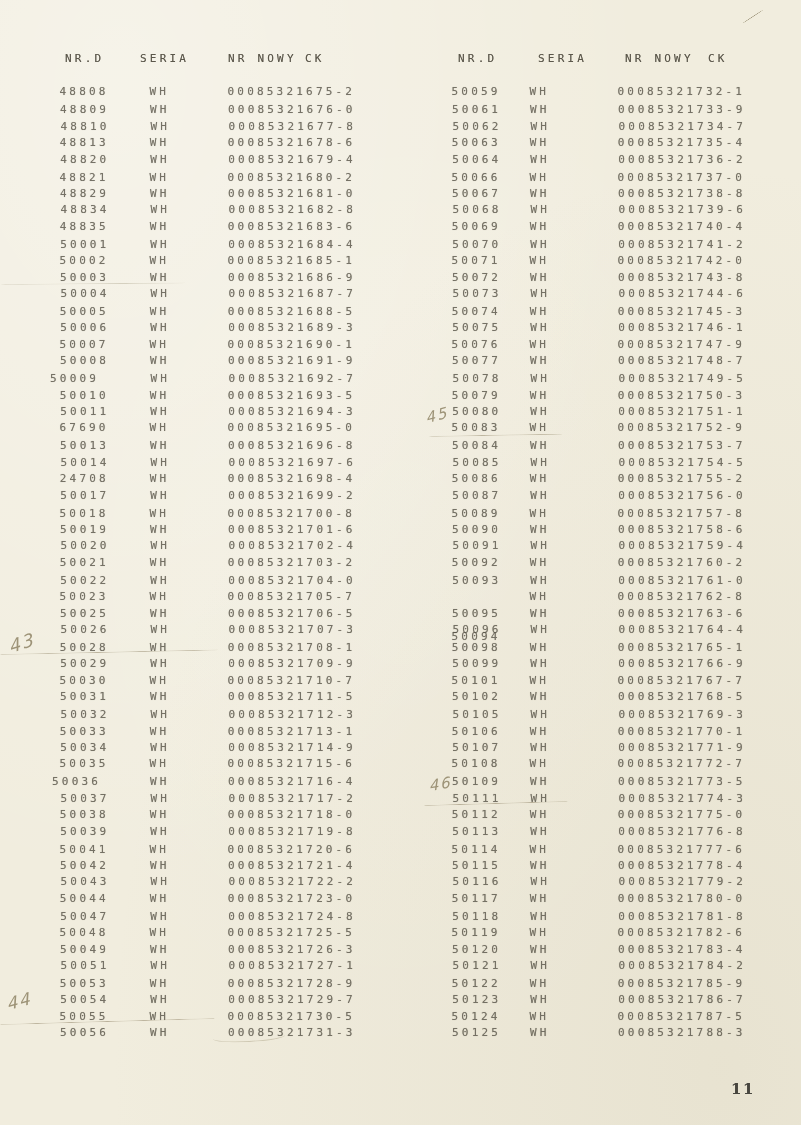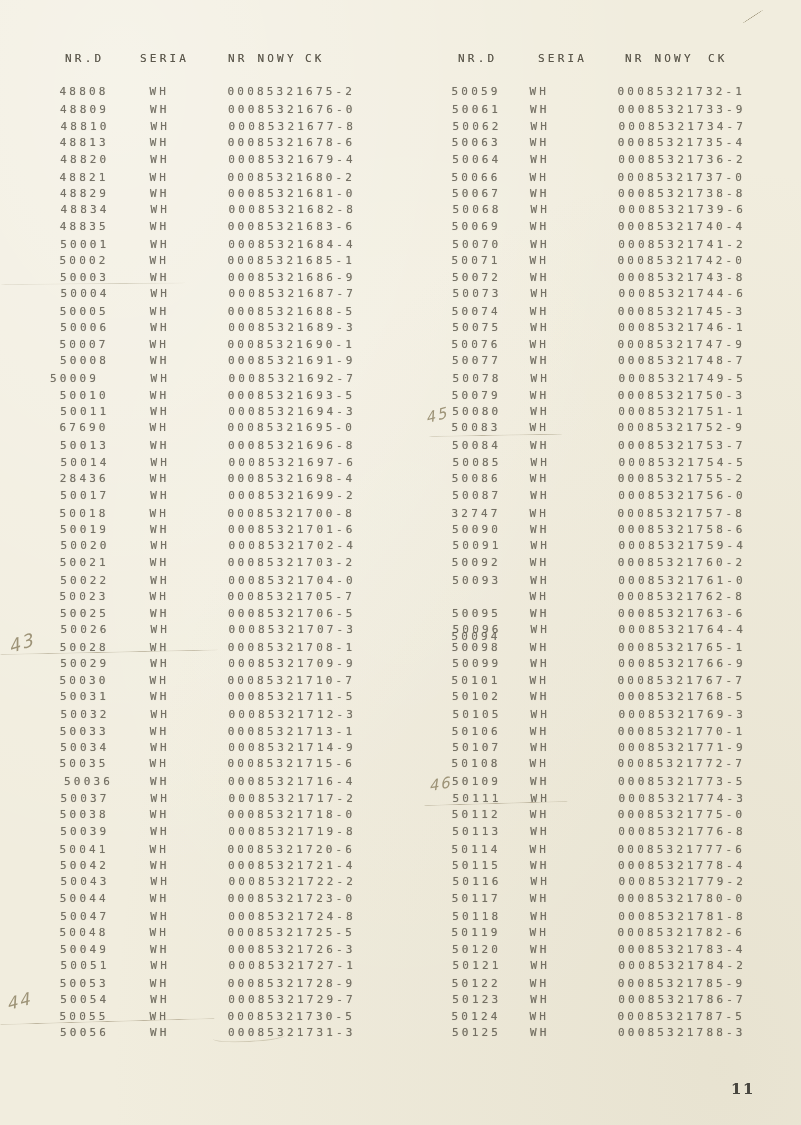--- a/index.html
+++ b/index.html
@@ -85,39 +85,39 @@
       <div class="row" style="top: 304.925px; left: 0px; opacity: 0.8;"><span class="cell" style="left: 59.75px;">50005</span><span class="cell" style="left: 149.75px;">WH</span><span class="cell" style="left: 227.75px;">00085321688-5</span></div>
       <div class="row" style="top: 321.375px; left: 0px; opacity: 0.8;"><span class="cell" style="left: 60.25px;">50006</span><span class="cell" style="left: 150.25px;">WH</span><span class="cell" style="left: 228.25px;">00085321689-3</span></div>
       <div class="row" style="top: 337.825px; left: 0px; opacity: 0.8;"><span class="cell" style="left: 59.5px;">50007</span><span class="cell" style="left: 149.5px;">WH</span><span class="cell" style="left: 227.5px;">00085321690-1</span></div>
       <div class="row" style="top: 354.275px; left: 0px; opacity: 0.8;"><span class="cell" style="left: 60px;">50008</span><span class="cell" style="left: 150px;">WH</span><span class="cell" style="left: 228px;">00085321691-9</span></div>
       <div class="row" style="top: 372.125px; left: 0px; opacity: 0.8;"><span class="cell" style="left: 50px;">50009</span><span class="cell" style="left: 150.5px;">WH</span><span class="cell" style="left: 228.5px;">00085321692-7</span></div>
       <div class="row" style="top: 388.575px; left: 0px; opacity: 0.8;"><span class="cell" style="left: 59.75px;">50010</span><span class="cell" style="left: 149.75px;">WH</span><span class="cell" style="left: 227.75px;">00085321693-5</span></div>
       <div class="row" style="top: 405.025px; left: 0px; opacity: 0.8;"><span class="cell" style="left: 60.25px;">50011</span><span class="cell" style="left: 150.25px;">WH</span><span class="cell" style="left: 228.25px;">00085321694-3</span></div>
       <div class="row" style="top: 421.475px; left: 0px; opacity: 0.8;"><span class="cell" style="left: 59.5px;">67690</span><span class="cell" style="left: 149.5px;">WH</span><span class="cell" style="left: 227.5px;">00085321695-0</span></div>
       <div class="row" style="top: 439.325px; left: 0px; opacity: 0.8;"><span class="cell" style="left: 60px;">50013</span><span class="cell" style="left: 150px;">WH</span><span class="cell" style="left: 228px;">00085321696-8</span></div>
       <div class="row" style="top: 455.775px; left: 0px; opacity: 0.8;"><span class="cell" style="left: 60.5px;">50014</span><span class="cell" style="left: 150.5px;">WH</span><span class="cell" style="left: 228.5px;">00085321697-6</span></div>
-      <div class="row" style="top: 472.225px; left: 0px; opacity: 0.8;"><span class="cell" style="left: 59.75px;">28436</span><span class="cell" style="left: 149.75px;">WH</span><span class="cell" style="left: 227.75px;">00085321698-4</span></div>
+      <div class="row" style="top: 472.225px; left: 0px; opacity: 0.8;"><span class="cell" style="left: 59.75px;">24708</span><span class="cell" style="left: 149.75px;">WH</span><span class="cell" style="left: 227.75px;">00085321698-4</span></div>
       <div class="row" style="top: 488.675px; left: 0px; opacity: 0.8;"><span class="cell" style="left: 60.25px;">50017</span><span class="cell" style="left: 150.25px;">WH</span><span class="cell" style="left: 228.25px;">00085321699-2</span></div>
       <div class="row" style="top: 506.525px; left: 0px; opacity: 0.8;"><span class="cell" style="left: 59.5px;">50018</span><span class="cell" style="left: 149.5px;">WH</span><span class="cell" style="left: 227.5px;">00085321700-8</span></div>
       <div class="row" style="top: 522.975px; left: 0px; opacity: 0.8;"><span class="cell" style="left: 60px;">50019</span><span class="cell" style="left: 150px;">WH</span><span class="cell" style="left: 228px;">00085321701-6</span></div>
       <div class="row" style="top: 539.425px; left: 0px; opacity: 0.8;"><span class="cell" style="left: 60.5px;">50020</span><span class="cell" style="left: 150.5px;">WH</span><span class="cell" style="left: 228.5px;">00085321702-4</span></div>
       <div class="row" style="top: 555.875px; left: 0px; opacity: 0.8;"><span class="cell" style="left: 59.75px;">50021</span><span class="cell" style="left: 149.75px;">WH</span><span class="cell" style="left: 227.75px;">00085321703-2</span></div>
       <div class="row" style="top: 573.725px; left: 0px; opacity: 0.8;"><span class="cell" style="left: 60.25px;">50022</span><span class="cell" style="left: 150.25px;">WH</span><span class="cell" style="left: 228.25px;">00085321704-0</span></div>
       <div class="row" style="top: 590.175px; left: 0px; opacity: 0.8;"><span class="cell" style="left: 59.5px;">50023</span><span class="cell" style="left: 149.5px;">WH</span><span class="cell" style="left: 227.5px;">00085321705-7</span></div>
       <div class="row" style="top: 606.625px; left: 0px; opacity: 0.8;"><span class="cell" style="left: 60px;">50025</span><span class="cell" style="left: 150px;">WH</span><span class="cell" style="left: 228px;">00085321706-5</span></div>
       <div class="row" style="top: 623.075px; left: 0px; opacity: 0.8;"><span class="cell" style="left: 60.5px;">50026</span><span class="cell" style="left: 150.5px;">WH</span><span class="cell" style="left: 228.5px;">00085321707-3</span></div>
       <div class="row" style="top: 640.925px; left: 0px; opacity: 0.8;"><span class="cell" style="left: 59.75px;">50028</span><span class="cell" style="left: 149.75px;">WH</span><span class="cell" style="left: 227.75px;">00085321708-1</span></div>
       <div class="row" style="top: 657.375px; left: 0px; opacity: 0.8;"><span class="cell" style="left: 60.25px;">50029</span><span class="cell" style="left: 150.25px;">WH</span><span class="cell" style="left: 228.25px;">00085321709-9</span></div>
       <div class="row" style="top: 673.825px; left: 0px; opacity: 0.8;"><span class="cell" style="left: 59.5px;">50030</span><span class="cell" style="left: 149.5px;">WH</span><span class="cell" style="left: 227.5px;">00085321710-7</span></div>
       <div class="row" style="top: 690.275px; left: 0px; opacity: 0.8;"><span class="cell" style="left: 60px;">50031</span><span class="cell" style="left: 150px;">WH</span><span class="cell" style="left: 228px;">00085321711-5</span></div>
       <div class="row" style="top: 708.125px; left: 0px; opacity: 0.8;"><span class="cell" style="left: 60.5px;">50032</span><span class="cell" style="left: 150.5px;">WH</span><span class="cell" style="left: 228.5px;">00085321712-3</span></div>
       <div class="row" style="top: 724.575px; left: 0px; opacity: 0.8;"><span class="cell" style="left: 59.75px;">50033</span><span class="cell" style="left: 149.75px;">WH</span><span class="cell" style="left: 227.75px;">00085321713-1</span></div>
       <div class="row" style="top: 741.025px; left: 0px; opacity: 0.8;"><span class="cell" style="left: 60.25px;">50034</span><span class="cell" style="left: 150.25px;">WH</span><span class="cell" style="left: 228.25px;">00085321714-9</span></div>
       <div class="row" style="top: 757.475px; left: 0px; opacity: 0.8;"><span class="cell" style="left: 59.5px;">50035</span><span class="cell" style="left: 149.5px;">WH</span><span class="cell" style="left: 227.5px;">00085321715-6</span></div>
-      <div class="row" style="top: 775.325px; left: 0px; opacity: 0.8;"><span class="cell" style="left: 64px;">50036</span><span class="cell" style="left: 150px;">WH</span><span class="cell" style="left: 228px;">00085321716-4</span></div>
+      <div class="row" style="top: 775.325px; left: 0px; opacity: 0.8;"><span class="cell" style="left: 52px;">50036</span><span class="cell" style="left: 150px;">WH</span><span class="cell" style="left: 228px;">00085321716-4</span></div>
       <div class="row" style="top: 791.775px; left: 0px; opacity: 0.8;"><span class="cell" style="left: 60.5px;">50037</span><span class="cell" style="left: 150.5px;">WH</span><span class="cell" style="left: 228.5px;">00085321717-2</span></div>
       <div class="row" style="top: 808.225px; left: 0px; opacity: 0.8;"><span class="cell" style="left: 59.75px;">50038</span><span class="cell" style="left: 149.75px;">WH</span><span class="cell" style="left: 227.75px;">00085321718-0</span></div>
       <div class="row" style="top: 824.675px; left: 0px; opacity: 0.8;"><span class="cell" style="left: 60.25px;">50039</span><span class="cell" style="left: 150.25px;">WH</span><span class="cell" style="left: 228.25px;">00085321719-8</span></div>
       <div class="row" style="top: 842.525px; left: 0px; opacity: 0.8;"><span class="cell" style="left: 59.5px;">50041</span><span class="cell" style="left: 149.5px;">WH</span><span class="cell" style="left: 227.5px;">00085321720-6</span></div>
       <div class="row" style="top: 858.975px; left: 0px; opacity: 0.8;"><span class="cell" style="left: 60px;">50042</span><span class="cell" style="left: 150px;">WH</span><span class="cell" style="left: 228px;">00085321721-4</span></div>
       <div class="row" style="top: 875.425px; left: 0px; opacity: 0.8;"><span class="cell" style="left: 60.5px;">50043</span><span class="cell" style="left: 150.5px;">WH</span><span class="cell" style="left: 228.5px;">00085321722-2</span></div>
       <div class="row" style="top: 891.875px; left: 0px; opacity: 0.8;"><span class="cell" style="left: 59.75px;">50044</span><span class="cell" style="left: 149.75px;">WH</span><span class="cell" style="left: 227.75px;">00085321723-0</span></div>
       <div class="row" style="top: 909.725px; left: 0px; opacity: 0.8;"><span class="cell" style="left: 60.25px;">50047</span><span class="cell" style="left: 150.25px;">WH</span><span class="cell" style="left: 228.25px;">00085321724-8</span></div>
       <div class="row" style="top: 926.175px; left: 0px; opacity: 0.8;"><span class="cell" style="left: 59.5px;">50048</span><span class="cell" style="left: 149.5px;">WH</span><span class="cell" style="left: 227.5px; text-align: center;">00085321725-5</span></div>
       <div class="row" style="top: 942.625px; left: 0px; opacity: 0.8;"><span class="cell" style="left: 60px;">50049</span><span class="cell" style="left: 150px;">WH</span><span class="cell" style="left: 228px;">00085321726-3</span></div>
@@ -146,21 +146,21 @@
       <div class="row" style="top: 337.825px; left: 0px; opacity: 0.8;"><span class="cell" style="left: 451.5px;">50076</span><span class="cell" style="left: 529.5px;">WH</span><span class="cell" style="left: 617.5px;">00085321747-9</span></div>
       <div class="row" style="top: 354.275px; left: 0px; opacity: 0.8;"><span class="cell" style="left: 452px;">50077</span><span class="cell" style="left: 530px;">WH</span><span class="cell" style="left: 618px;">00085321748-7</span></div>
       <div class="row" style="top: 372.125px; left: 0px; opacity: 0.8;"><span class="cell" style="left: 452.5px;">50078</span><span class="cell" style="left: 530.5px;">WH</span><span class="cell" style="left: 618.5px;">00085321749-5</span></div>
       <div class="row" style="top: 388.575px; left: 0px; opacity: 0.8;"><span class="cell" style="left: 451.75px;">50079</span><span class="cell" style="left: 529.75px;">WH</span><span class="cell" style="left: 617.75px;">00085321750-3</span></div>
       <div class="row" style="top: 405.025px; left: 0px; opacity: 0.8;"><span class="cell" style="left: 452.25px;">50080</span><span class="cell" style="left: 530.25px;">WH</span><span class="cell" style="left: 618.25px;">00085321751-1</span></div>
       <div class="row" style="top: 421.475px; left: 0px; opacity: 0.8;"><span class="cell" style="left: 451.5px;">50083</span><span class="cell" style="left: 529.5px;">WH</span><span class="cell" style="left: 617.5px;">00085321752-9</span></div>
       <div class="row" style="top: 439.325px; left: 0px; opacity: 0.8;"><span class="cell" style="left: 452px;">50084</span><span class="cell" style="left: 530px;">WH</span><span class="cell" style="left: 618px;">00085321753-7</span></div>
       <div class="row" style="top: 455.775px; left: 0px; opacity: 0.8;"><span class="cell" style="left: 452.5px;">50085</span><span class="cell" style="left: 530.5px;">WH</span><span class="cell" style="left: 618.5px;">00085321754-5</span></div>
       <div class="row" style="top: 472.225px; left: 0px; opacity: 0.8;"><span class="cell" style="left: 451.75px;">50086</span><span class="cell" style="left: 529.75px;">WH</span><span class="cell" style="left: 617.75px;">00085321755-2</span></div>
       <div class="row" style="top: 488.675px; left: 0px; opacity: 0.8;"><span class="cell" style="left: 452.25px;">50087</span><span class="cell" style="left: 530.25px;">WH</span><span class="cell" style="left: 618.25px;">00085321756-0</span></div>
-      <div class="row" style="top: 506.525px; left: 0px; opacity: 0.8;"><span class="cell" style="left: 451.5px;">32747</span><span class="cell" style="left: 529.5px;">WH</span><span class="cell" style="left: 617.5px;">00085321757-8</span></div>
+      <div class="row" style="top: 506.525px; left: 0px; opacity: 0.8;"><span class="cell" style="left: 451.5px;">50089</span><span class="cell" style="left: 529.5px;">WH</span><span class="cell" style="left: 617.5px;">00085321757-8</span></div>
       <div class="row" style="top: 522.975px; left: 0px; opacity: 0.8;"><span class="cell" style="left: 452px;">50090</span><span class="cell" style="left: 530px;">WH</span><span class="cell" style="left: 618px;">00085321758-6</span></div>
       <div class="row" style="top: 539.425px; left: 0px; opacity: 0.8;"><span class="cell" style="left: 452.5px;">50091</span><span class="cell" style="left: 530.5px;">WH</span><span class="cell" style="left: 618.5px;">00085321759-4</span></div>
       <div class="row" style="top: 555.875px; left: 0px; opacity: 0.8;"><span class="cell" style="left: 451.75px;">50092</span><span class="cell" style="left: 529.75px;">WH</span><span class="cell" style="left: 617.75px;">00085321760-2</span></div>
       <div class="row" style="top: 573.725px; left: 0px; opacity: 0.8;"><span class="cell" style="left: 452.25px;">50093</span><span class="cell" style="left: 530.25px;">WH</span><span class="cell" style="left: 618.25px;">00085321761-0</span></div>
       <div class="row" style="top: 590.175px; left: 0px; opacity: 0.8;"><span class="cell" style="left: 451.5px; margin-top: 40px;">50094</span><span class="cell" style="left: 529.5px;">WH</span><span class="cell" style="left: 617.5px;">00085321762-8</span></div>
       <div class="row" style="top: 606.625px; left: 0px; opacity: 0.8;"><span class="cell" style="left: 452px;">50095</span><span class="cell" style="left: 530px;">WH</span><span class="cell" style="left: 618px;">00085321763-6</span></div>
       <div class="row" style="top: 623.075px; left: 0px; opacity: 0.8;"><span class="cell" style="left: 452.5px;">50096</span><span class="cell" style="left: 530.5px;">WH</span><span class="cell" style="left: 618.5px;">00085321764-4</span></div>
       <div class="row" style="top: 640.925px; left: 0px; opacity: 0.8;"><span class="cell" style="left: 451.75px;">50098</span><span class="cell" style="left: 529.75px;">WH</span><span class="cell" style="left: 617.75px;">00085321765-1</span></div>
       <div class="row" style="top: 657.375px; left: 0px; opacity: 0.8;"><span class="cell" style="left: 452.25px;">50099</span><span class="cell" style="left: 530.25px;">WH</span><span class="cell" style="left: 618.25px;">00085321766-9</span></div>
       <div class="row" style="top: 673.825px; left: 0px; opacity: 0.8;"><span class="cell" style="left: 451.5px;">50101</span><span class="cell" style="left: 529.5px;">WH</span><span class="cell" style="left: 617.5px;">00085321767-7</span></div>

